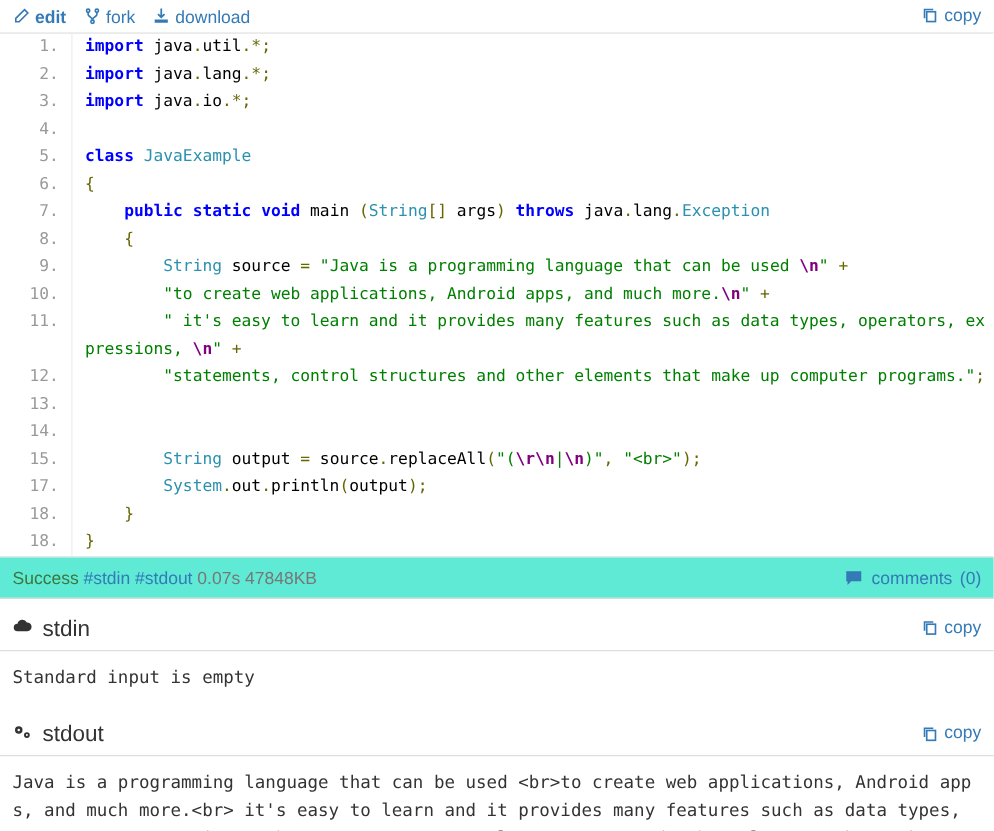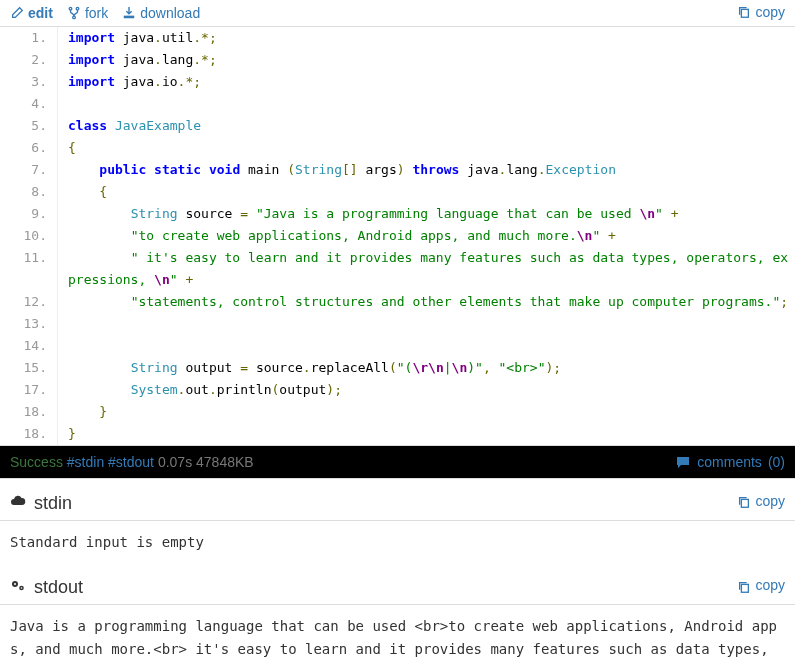--- a/index.html
+++ b/index.html
@@ -19,21 +19,21 @@
 .code-cell { padding-left: 10px; white-space: pre-wrap; word-break: break-all; flex: 1; }
 
 .tok-kw { color: #0000ff; font-weight: bold; }
 .tok-type { color: #2b91af; }
 .tok-str { color: #008000; }
 .tok-esc { color: #800080; font-weight: bold; }
 .tok-punc { color: #666600; }
 .tok-ident { color: #000; text-align: center; }
 .tok-brace { color: #666600; }
 
-.status-bar { display: flex; align-items: center; padding: 8px 10px; background: #000000; border-bottom: 1px solid #ddd; font-size: 14px; }
+.status-bar { display: flex; align-items: center; padding: 8px 10px; background: #5eead4; border-bottom: 1px solid #ddd; font-size: 14px; }
 .status-success { color: #3c763d; }
 .status-hash { color: #337ab7; }
 .status-meta { color: #777; }
 .status-right { margin-left: auto; display: inline-flex; align-items: flex-end; gap: 6px; }
 
 .sect-header { display: flex; align-items: flex-start; padding: 14px 10px 6px; border-bottom: 1px solid #ddd; font-size: 18px; color: #333; }
 .sect-header .sect-ico { width: 16px; height: 16px; margin-right: 8px; display: inline-flex; color: #333; }
 .sect-header .sect-right { margin-left: auto; font-size: 14px; }
 .sect-body { padding: 10px; font-family: Consolas, monospace; font-size: 14px; color: #333; white-space: pre-wrap; word-break: break-all; line-height: 1.6; }
 

